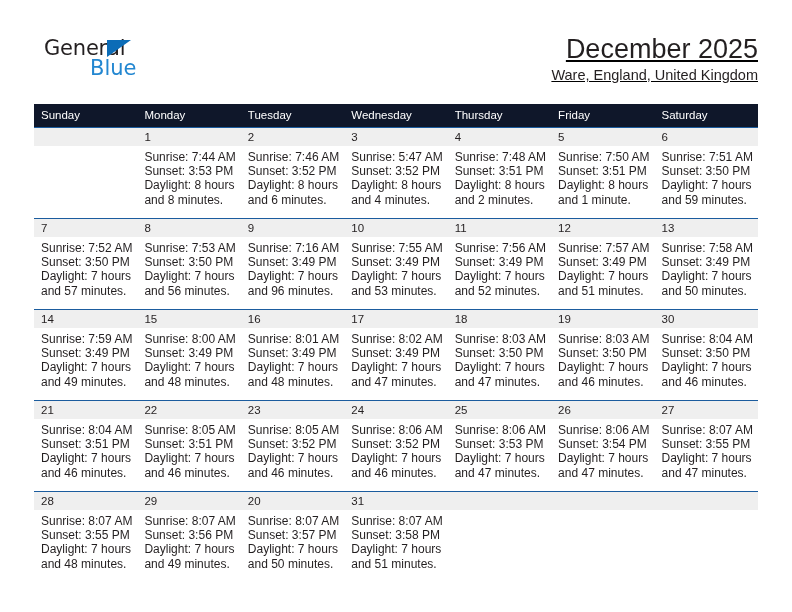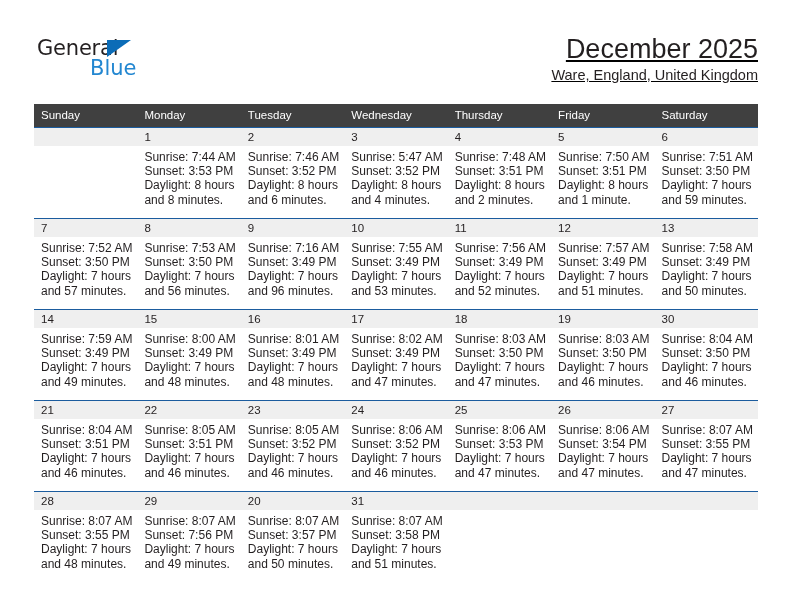--- a/index.html
+++ b/index.html
@@ -28,21 +28,21 @@
     height: 100px;
   }
   .logo {
     position: absolute;
     left: 33px; top: 38px;
     width: 120px;
     height: 48px;
   }
   .logo-general {
     position: absolute;
-    left: 4px; top: 0;
+    left: 11px; top: 0;
     font-size: 21px;
     color: #231f20;
     letter-spacing: -0.2px;
     line-height: 21px;
     font-family: "DejaVu Sans", sans-serif;
   }
   .logo-tri {
     position: absolute;
     left: 74px; top: 2px;
     width: 0; height: 0;
@@ -81,21 +81,21 @@
   
   .cal {
     position: absolute;
     left: 34px;
     top: 104px;
     width: 724px;
     border-collapse: collapse;
     table-layout: fixed;
   }
   .cal th {
-    background: #404040;
+    background: #0f172a;
     color: #ffffff;
     font-size: 11.5px;
     font-weight: normal;
     text-align: left;
     padding: 5px 0 5px 7px;
     height: 10px;
     line-height: 13px;
   }
   .cal td {
     vertical-align: top;
@@ -482,21 +482,21 @@
                 <div>Daylight: 7 hours</div>
                 <div>and 48 minutes.</div>
               </div>
             </div>
           </td>
           <td>
             <div class="daycell">
               <div class="daynum-band">29</div>
               <div class="info">
                 <div>Sunrise: 8:07 AM</div>
-                <div>Sunset: 7:56 PM</div>
+                <div>Sunset: 3:56 PM</div>
                 <div>Daylight: 7 hours</div>
                 <div>and 49 minutes.</div>
               </div>
             </div>
           </td>
           <td>
             <div class="daycell">
               <div class="daynum-band">20</div>
               <div class="info">
                 <div>Sunrise: 8:07 AM</div>

